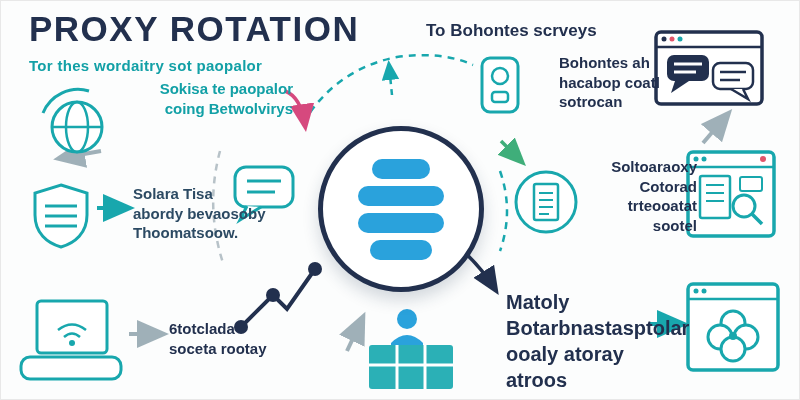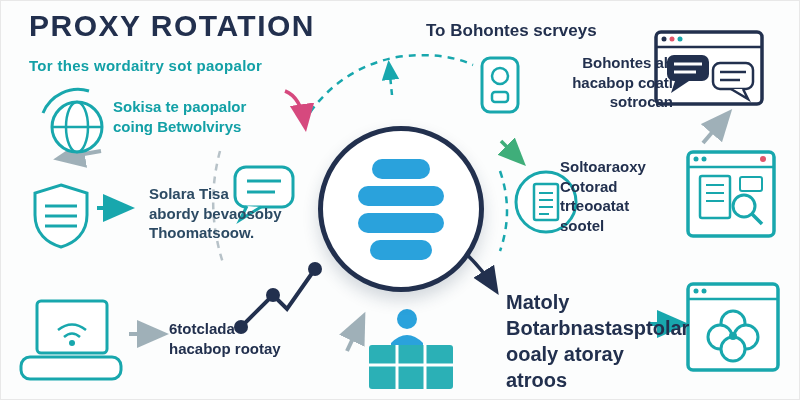--- a/index.html
+++ b/index.html
@@ -3,21 +3,21 @@
 <meta charset="utf-8">
 <style>
   * { margin:0; padding:0; box-sizing:border-box; }
   body { font-family:"Liberation Sans", sans-serif; background:#ffffff; }
   .canvas { position:relative; width:800px; height:400px; background:#fcfdfd; overflow:hidden; border:1px solid #e8e8e8; }
   .abs { position:absolute; }
   .txt { white-space:pre-line; font-weight:bold; line-height:1.3; }
   .navy { color:#22304e; }
   .teal { color:#12a0a6; }
   .slate { color:#2c4a63; }
-  .title { font-size:30px; font-weight:800; color:#22304e; letter-spacing:1.5px; }
+  .title { font-size:35px; font-weight:800; color:#22304e; letter-spacing:1.5px; }
   .subtitle { font-size:15px; font-weight:bold; color:#12a0a6; letter-spacing:0.3px; }
   .heading2 { font-size:17px; font-weight:800; color:#22304e; }
   .s14 { font-size:20px; }
   .s15 { font-size:15px; }
   .circle-hub { position:absolute; left:317px; top:125px; width:166px; height:166px;
                 border:5px solid #22304e; border-radius:50%; background:#ffffff;
                 box-shadow:0 8px 16px rgba(30,50,80,0.18); display:flex; align-items:center; justify-content:center; }
   .stack { display:flex; flex-direction:column; gap:7px; align-items:center; }
   .pill { background:#2aa2dc; height:20px; border-radius:11px; }
   .overlay { position:absolute; left:0; top:0; pointer-events:none; }
@@ -171,32 +171,32 @@
     <line x1="3" y1="18" x2="93" y2="18" stroke="#18a7ad" stroke-width="2.5"></line>
     <circle cx="11" cy="10" r="2.5" fill="#18a7ad"></circle>
     <circle cx="19" cy="10" r="2.5" fill="#18a7ad"></circle>
     <circle cx="48" cy="42" r="12" fill="#ffffff" stroke="#18a7ad" stroke-width="3"></circle>
     <circle cx="35" cy="56" r="12" fill="#ffffff" stroke="#18a7ad" stroke-width="3"></circle>
     <circle cx="61" cy="56" r="12" fill="#ffffff" stroke="#18a7ad" stroke-width="3"></circle>
     <circle cx="48" cy="68" r="12" fill="#ffffff" stroke="#18a7ad" stroke-width="3"></circle>
     <circle cx="48" cy="55" r="4" fill="#18a7ad"></circle>
   </svg>
 
-  <div class="abs txt teal s15" style="left:112px; top:96px; width:180px;">Sokisa te paopalor
+  <div class="abs txt teal s15" style="left:112px; top:78px; width:180px;text-align:right;">Sokisa te paopalor
 coing Betwolvirys</div>
-  <div class="abs txt slate s15" style="left:132px; top:183px; width:180px;margin-left:16px;">Solara Tisa
+  <div class="abs txt slate s15" style="left:132px; top:183px; width:180px;">Solara Tisa
 abordy bevaosoby
 Thoomatsoow.</div>
   <div class="abs txt navy s15" style="left:168px; top:318px; width:160px;">6totclada
-hacabop rootay</div>
-
-  <div class="abs txt navy s15" style="left:542px; top:52px; width:130px;text-align:right;">Bohontes ah
+soceta rootay</div>
+
+  <div class="abs txt navy s15" style="left:558px; top:52px; width:130px;">Bohontes ah
 hacabop coatl
 sotrocan</div>
-  <div class="abs txt navy s15" style="left:559px; top:156px; width:110px;">Soltoaraoxy
+  <div class="abs txt navy s15" style="left:586px; top:156px; width:110px;text-align:right;">Soltoaraoxy
 Cotorad
 trteooatat
 sootel</div>
   <div class="abs txt navy s14" style="left:505px; top:288px; width:160px;">Matoly
 Botarbnastasptolar
 ooaly atoray atroos</div>
 
 </div>
 
 </body></html>

